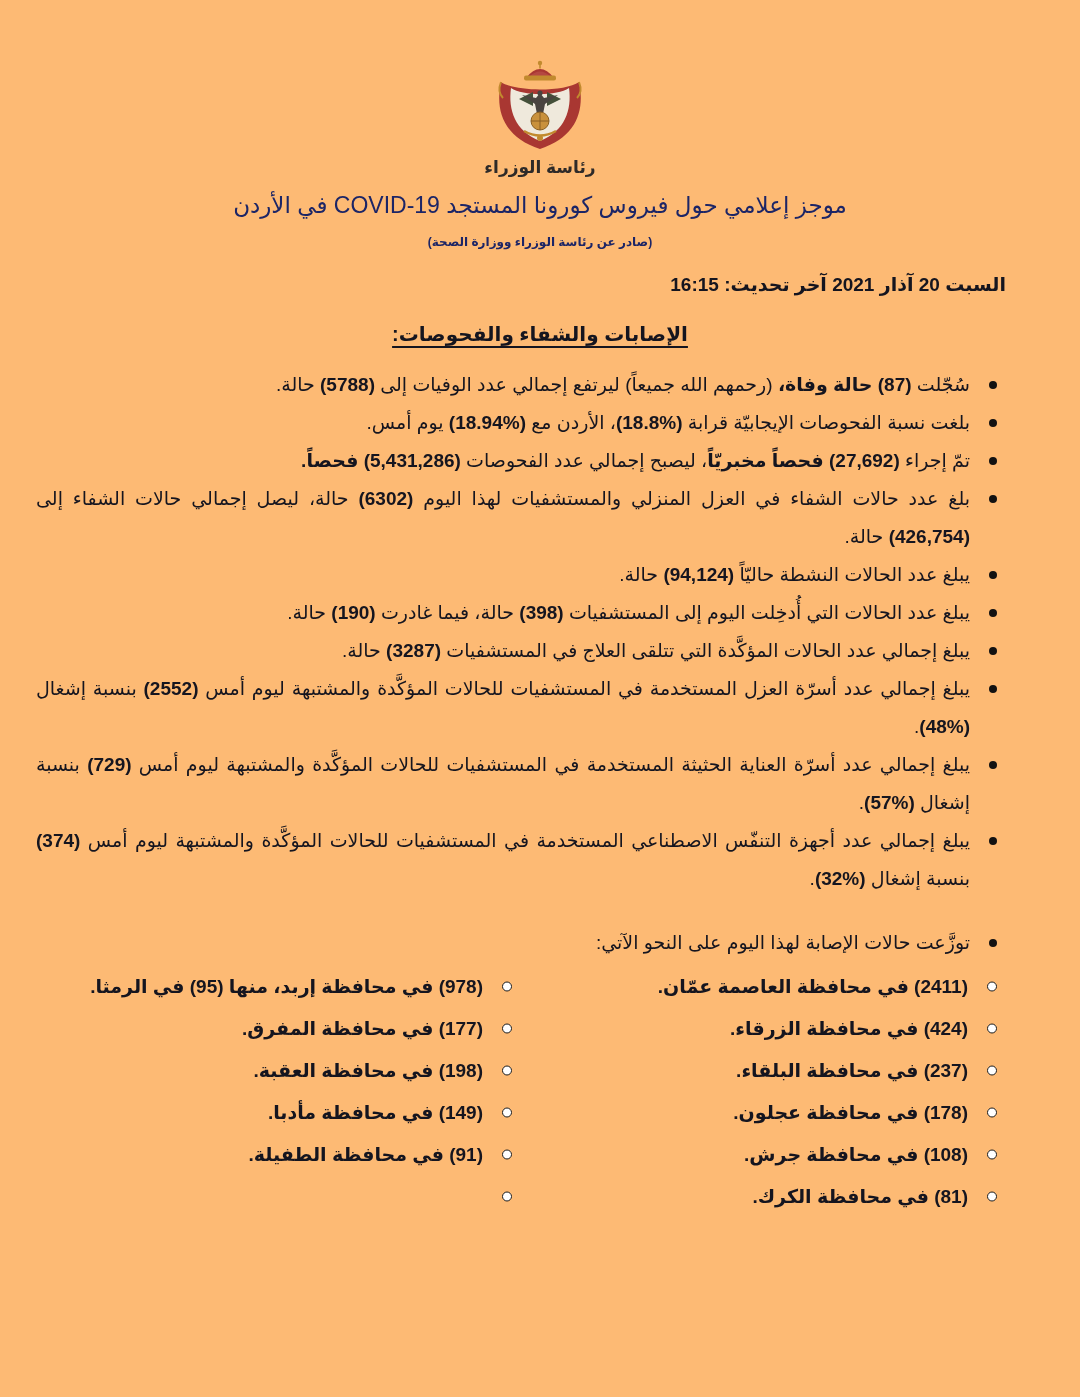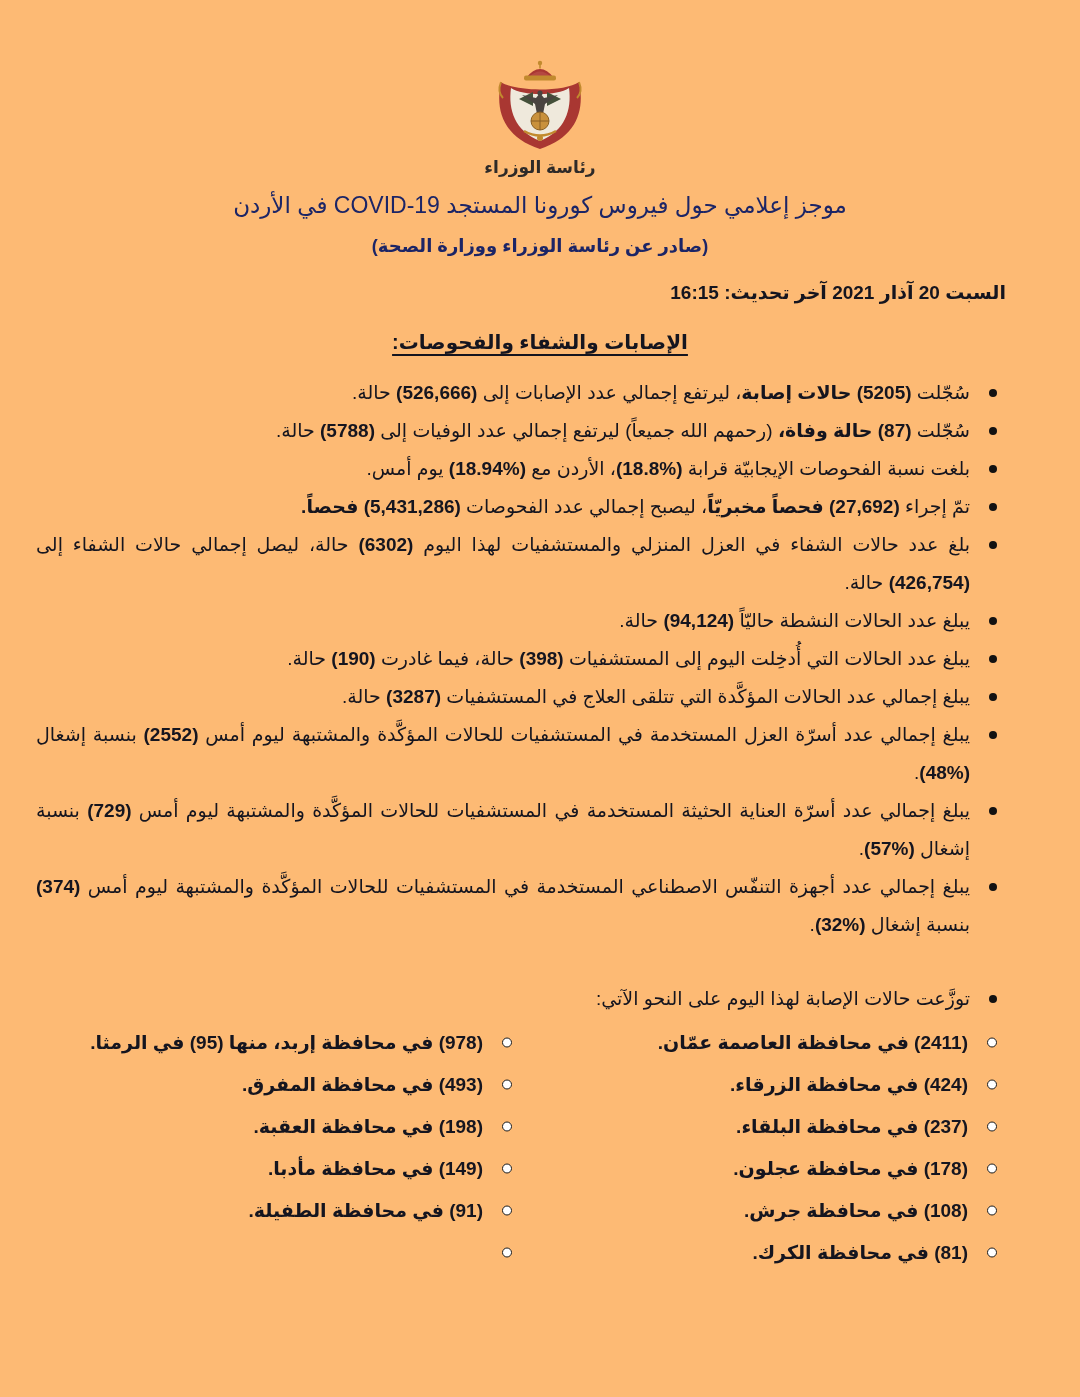--- a/index.html
+++ b/index.html
@@ -6,28 +6,28 @@
   body{
     width:1080px;height:1397px;background:#ffffff;direction:rtl;
     font-family:"Liberation Sans","DejaVu Sans",sans-serif;
     color:var(--text,#15151f);
   }
   .page{position:relative;width:1080px;height:1397px;overflow:hidden;background:#fdba74;}
   .doc-header{text-align:center;padding-top:58px;}
   .logo svg{display:block;margin:0 auto;}
   .logo-caption{font-weight:bold;font-size:17px;color:#2e2a28;margin-top:3px;letter-spacing:.5px;}
   .title{font-size:23px;font-weight:normal;color:var(--title,#1c2566);margin:14px 0 0;}
-  .subtitle{font-size:18px;font-weight:bold;color:var(--title,#1c2566);margin-top:16px;}
+  .subtitle{font-size:12px;font-weight:bold;color:var(--title,#1c2566);margin-top:16px;}
   .date-line{text-align:right;font-weight:bold;font-size:19px;margin:24px 74px 0 0;color:var(--text,#15151f);}
   .section-heading{font-size:20px;font-weight:bold;text-decoration:underline;text-underline-offset:5px;margin:26px 74px 0;text-align:center;color:var(--text,#15151f);}
   ul.bullets{list-style:none;margin:20px 74px 0 36px;padding:0;font-size:19px;line-height:38px;}
   ul.bullets li{position:relative;padding-right:36px;text-align:justify;}
   ul.bullets li::before{content:"";position:absolute;right:9px;top:15px;width:8px;height:8px;border-radius:50%;background:#121212;}
   .b{font-weight:bold;}
-  ul.lead{margin-top:36px;}
+  ul.lead{margin-top:26px;}
   ul.lead li{text-align:right;}
   .dist-grid{display:grid;grid-template-columns:1fr 1fr;margin:4px 74px 0 36px;font-size:19px;font-weight:bold;line-height:42px;}
   .dist-item{position:relative;padding-right:38px;text-align:right;white-space:nowrap;}
   .circle{position:absolute;right:9px;top:50%;transform:translateY(-55%);width:10px;height:10px;border:1.8px solid #1b1b1b;border-radius:50%;box-sizing:border-box;background:#fff;}
 </style>
 </head>
 <body>
 
 <div class="page">
 
@@ -57,21 +57,20 @@
     </div>
     <h1 class="title">موجز إعلامي حول فيروس كورونا المستجد COVID-19 في الأردن</h1>
     <div class="subtitle">(صادر عن رئاسة الوزراء ووزارة الصحة)</div>
     <div class="date-line">السبت 20 آذار 2021 آخر تحديث: 16:15</div>
   </header>
 
   <h2 class="section-heading">الإصابات والشفاء والفحوصات:</h2>
 
   <ul class="bullets">
 
-      <li class="bullet"><span><span>سُجّلت </span><span class="b">(5205) حالات إصابة</span><span>، ليرتفع إجمالي عدد الإصابات إلى </span><span class="b">(526,666)</span><span> حالة.</span></span></li>
 
       <li class="bullet"><span><span>سُجّلت </span><span class="b">(87) حالة وفاة،</span><span> (رحمهم الله جميعاً) ليرتفع إجمالي عدد الوفيات إلى </span><span class="b">(5788)</span><span> حالة.</span></span></li>
 
       <li class="bullet"><span><span>بلغت نسبة الفحوصات الإيجابيّة قرابة </span><span class="b">(%18.8)</span><span>، الأردن مع </span><span class="b">(%18.94)</span><span> يوم أمس.</span></span></li>
 
       <li class="bullet"><span><span>تمّ إجراء </span><span class="b">(27,692) فحصاً مخبريّاً</span><span>، ليصبح إجمالي عدد الفحوصات </span><span class="b">(5,431,286) فحصاً.</span></span></li>
 
       <li class="bullet"><span><span>بلغ عدد حالات الشفاء في العزل المنزلي والمستشفيات لهذا اليوم </span><span class="b">(6302)</span><span> حالة، ليصل إجمالي حالات الشفاء إلى </span><span class="b">(426,754)</span><span> حالة.</span></span></li>
 
       <li class="bullet"><span><span>يبلغ عدد الحالات النشطة حاليّاً </span><span class="b">(94,124)</span><span> حالة.</span></span></li>
@@ -90,21 +89,21 @@
   <ul class="bullets lead">
     <li class="bullet">توزَّعت حالات الإصابة لهذا اليوم على النحو الآتي:</li>
   </ul>
 
   <div class="dist-grid">
 
       <div class="dist-item"><span class="circle"></span><span class="dist-text">(2411) في محافظة العاصمة عمّان.</span></div>
       <div class="dist-item"><span class="circle"></span><span class="dist-text">(978) في محافظة إربد، منها (95) في الرمثا.</span></div>
 
       <div class="dist-item"><span class="circle"></span><span class="dist-text">(424) في محافظة الزرقاء.</span></div>
-      <div class="dist-item"><span class="circle"></span><span class="dist-text">(493) في محافظة المفرق.</span></div>
+      <div class="dist-item"><span class="circle"></span><span class="dist-text">(177) في محافظة المفرق.</span></div>
 
       <div class="dist-item"><span class="circle"></span><span class="dist-text">(237) في محافظة البلقاء.</span></div>
       <div class="dist-item"><span class="circle"></span><span class="dist-text">(198) في محافظة العقبة.</span></div>
 
       <div class="dist-item"><span class="circle"></span><span class="dist-text">(178) في محافظة عجلون.</span></div>
       <div class="dist-item"><span class="circle"></span><span class="dist-text">(149) في محافظة مأدبا.</span></div>
 
       <div class="dist-item"><span class="circle"></span><span class="dist-text">(108) في محافظة جرش.</span></div>
       <div class="dist-item"><span class="circle"></span><span class="dist-text">(91) في محافظة الطفيلة.</span></div>
 

